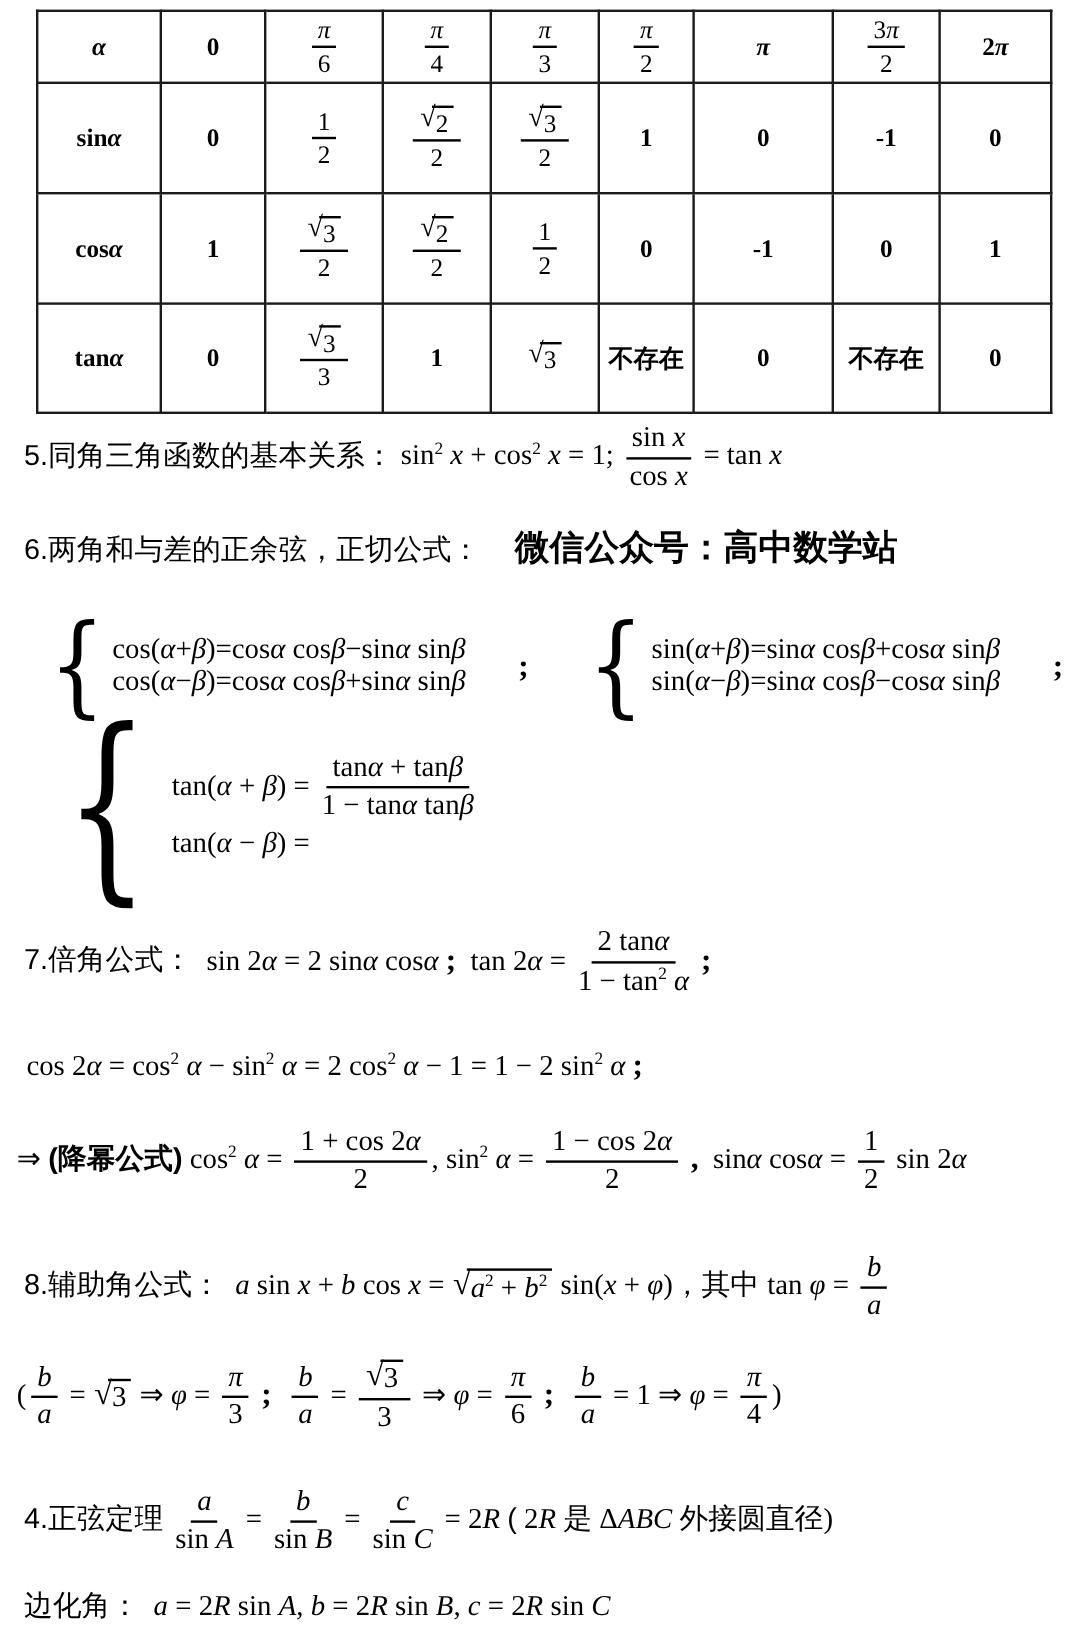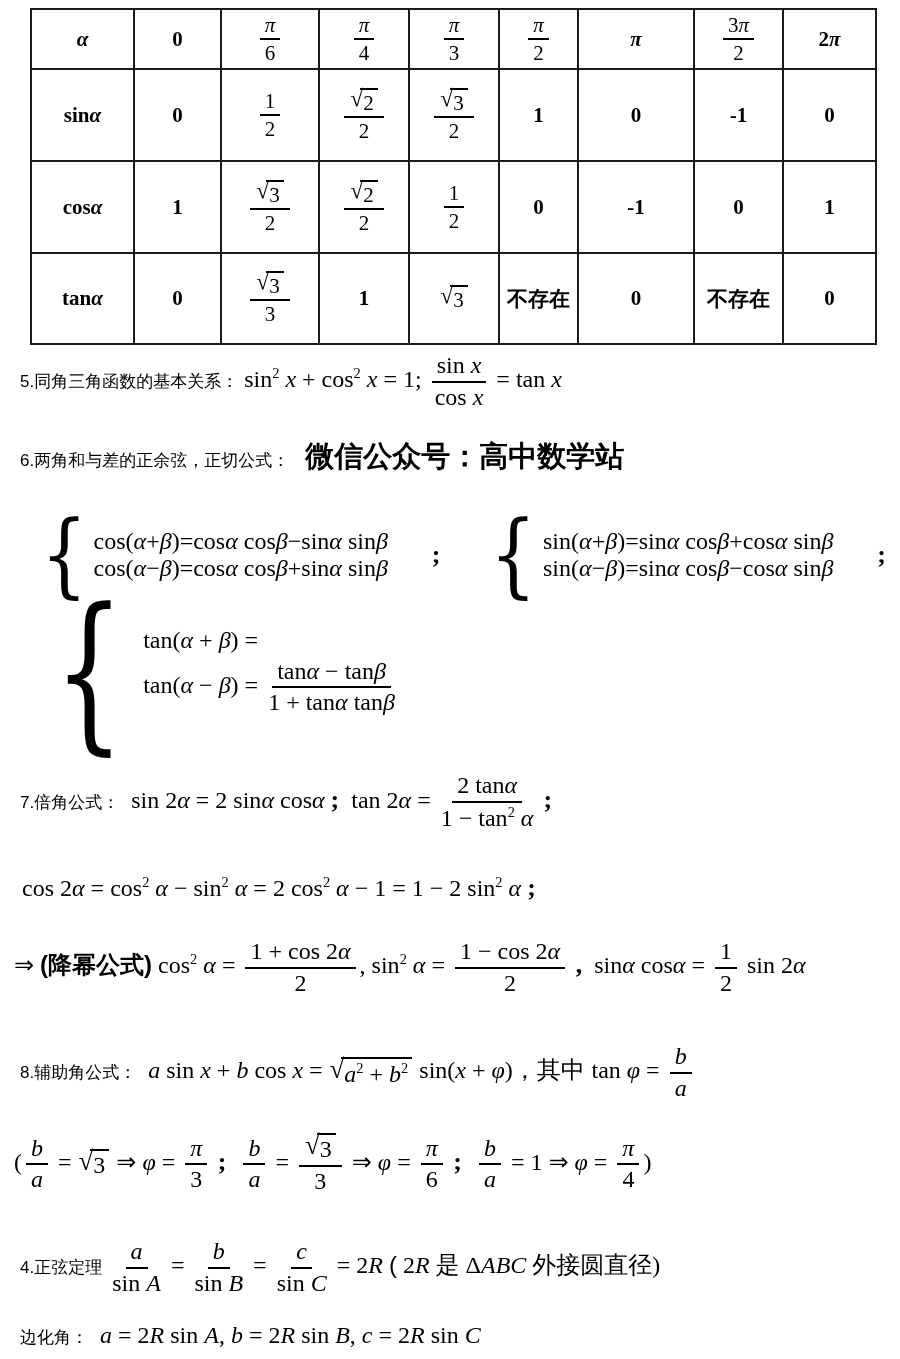--- a/index.html
+++ b/index.html
@@ -35,22 +35,22 @@
 
   .sys { display:inline-flex; align-items:center; vertical-align:middle; }
   .sys .brace { font-family:"DejaVu Serif", serif; font-weight:normal; }
   .sys .lines { display:flex; flex-direction:column; justify-content:center; }
   .sys-2 .brace { font-size:92px; line-height:0.8; transform:scaleX(0.8); }
   .sys-2 .lines { }
   .sys-big .brace { font-size:170px; line-height:0.75; transform:scaleX(0.65); }
   .sys-big .lines { gap:4px; }
 
   .line { position:absolute; white-space:nowrap; font-size:24px; }
-  .cjk-label { font-family:"Liberation Sans", sans-serif; font-size:17px; }
-  .wechat { font-family:"Liberation Sans", sans-serif; font-size:29px; font-weight:bold; margin-left:10px;text-align:center; }
+  .cjk-label { font-family:"Liberation Sans", sans-serif; font-size:24px; }
+  .wechat { font-family:"Liberation Sans", sans-serif; font-size:29px; font-weight:bold; margin-left:23px;text-align:center; }
   .semi { font-weight:bold; font-size:26px; }
 
   #sec5-line      { left:20px;  top:352px; }
   #sec6-line      { left:20px;  top:437px; }
   #systems-row    { position:absolute; left:35px; right:14px; top:500px; height:110px;
                     display:flex; align-items:center; justify-content:space-between; font-size:24px; }
   #tan-system     { left:35px;  top:608px; }
   #sec7-line      { left:20px;  top:772px; }
   #cos2a-line     { left:22px;  top:873px; }
   #jiangmi-line   { left:14px;  top:938px; }
@@ -207,25 +207,25 @@
         <span><span class="rt">sin</span><span class="rt">(</span><span class="ri">α</span><span class="rt">−</span><span class="ri">β</span><span class="rt">)=</span><span class="rt">sin</span><span class="ri">α</span><span class="rt"> </span><span class="rt">cos</span><span class="ri">β</span><span class="rt">−</span><span class="rt">cos</span><span class="ri">α</span><span class="rt"> </span><span class="rt">sin</span><span class="ri">β</span></span>
       </span>
     </span>
     <span class="semi">;</span>
   </div>
 
   <div class="line" id="tan-system">
     <span class="sys sys-big">
       <span class="brace">{</span>
       <span class="lines">
-        <span><span class="rt">tan</span><span class="rt">(</span><span class="ri">α</span><span class="rt"> + </span><span class="ri">β</span><span class="rt">) = </span></span>
-        <span><span class="rt">tan</span><span class="rt">(</span><span class="ri">α</span><span class="rt"> − </span><span class="ri">β</span><span class="rt">) = </span><span class="frac">
-              <span class="num"><span class="rt">tan</span><span class="ri">α</span><span class="rt"> − </span><span class="rt">tan</span><span class="ri">β</span></span>
-              <span class="den"><span class="rt">1 + </span><span class="rt">tan</span><span class="ri">α</span><span class="rt"> </span><span class="rt">tan</span><span class="ri">β</span></span>
+        <span><span class="rt">tan</span><span class="rt">(</span><span class="ri">α</span><span class="rt"> + </span><span class="ri">β</span><span class="rt">) = </span><span class="frac">
+              <span class="num"><span class="rt">tan</span><span class="ri">α</span><span class="rt"> + </span><span class="rt">tan</span><span class="ri">β</span></span>
+              <span class="den"><span class="rt">1 − </span><span class="rt">tan</span><span class="ri">α</span><span class="rt"> </span><span class="rt">tan</span><span class="ri">β</span></span>
             </span></span>
+        <span><span class="rt">tan</span><span class="rt">(</span><span class="ri">α</span><span class="rt"> − </span><span class="ri">β</span><span class="rt">) = </span></span>
       </span>
     </span>
   </div>
 
   <div class="line" id="sec7-line">
     <span class="cjk-label">7.倍角公式：</span>
     <span><span class="rt">&nbsp;</span><span class="rt">sin</span><span class="rt"> 2</span><span class="ri">α</span><span class="rt"> = 2 </span><span class="rt">sin</span><span class="ri">α</span><span class="rt"> </span><span class="rt">cos</span><span class="ri">α</span><span class="rt"> </span><span class="rt rb semi">;</span><span class="rt">&nbsp;&nbsp;</span><span class="rt">tan</span><span class="rt"> 2</span><span class="ri">α</span><span class="rt"> = </span><span class="frac">
           <span class="num"><span class="rt">2 </span><span class="rt">tan</span><span class="ri">α</span></span>
           <span class="den"><span class="rt">1 − </span><span class="rt">tan</span><sup class="rsup">2</sup><span class="rt"> </span><span class="ri">α</span></span>
         </span><span class="rt"> </span><span class="rt rb semi">;</span></span>

